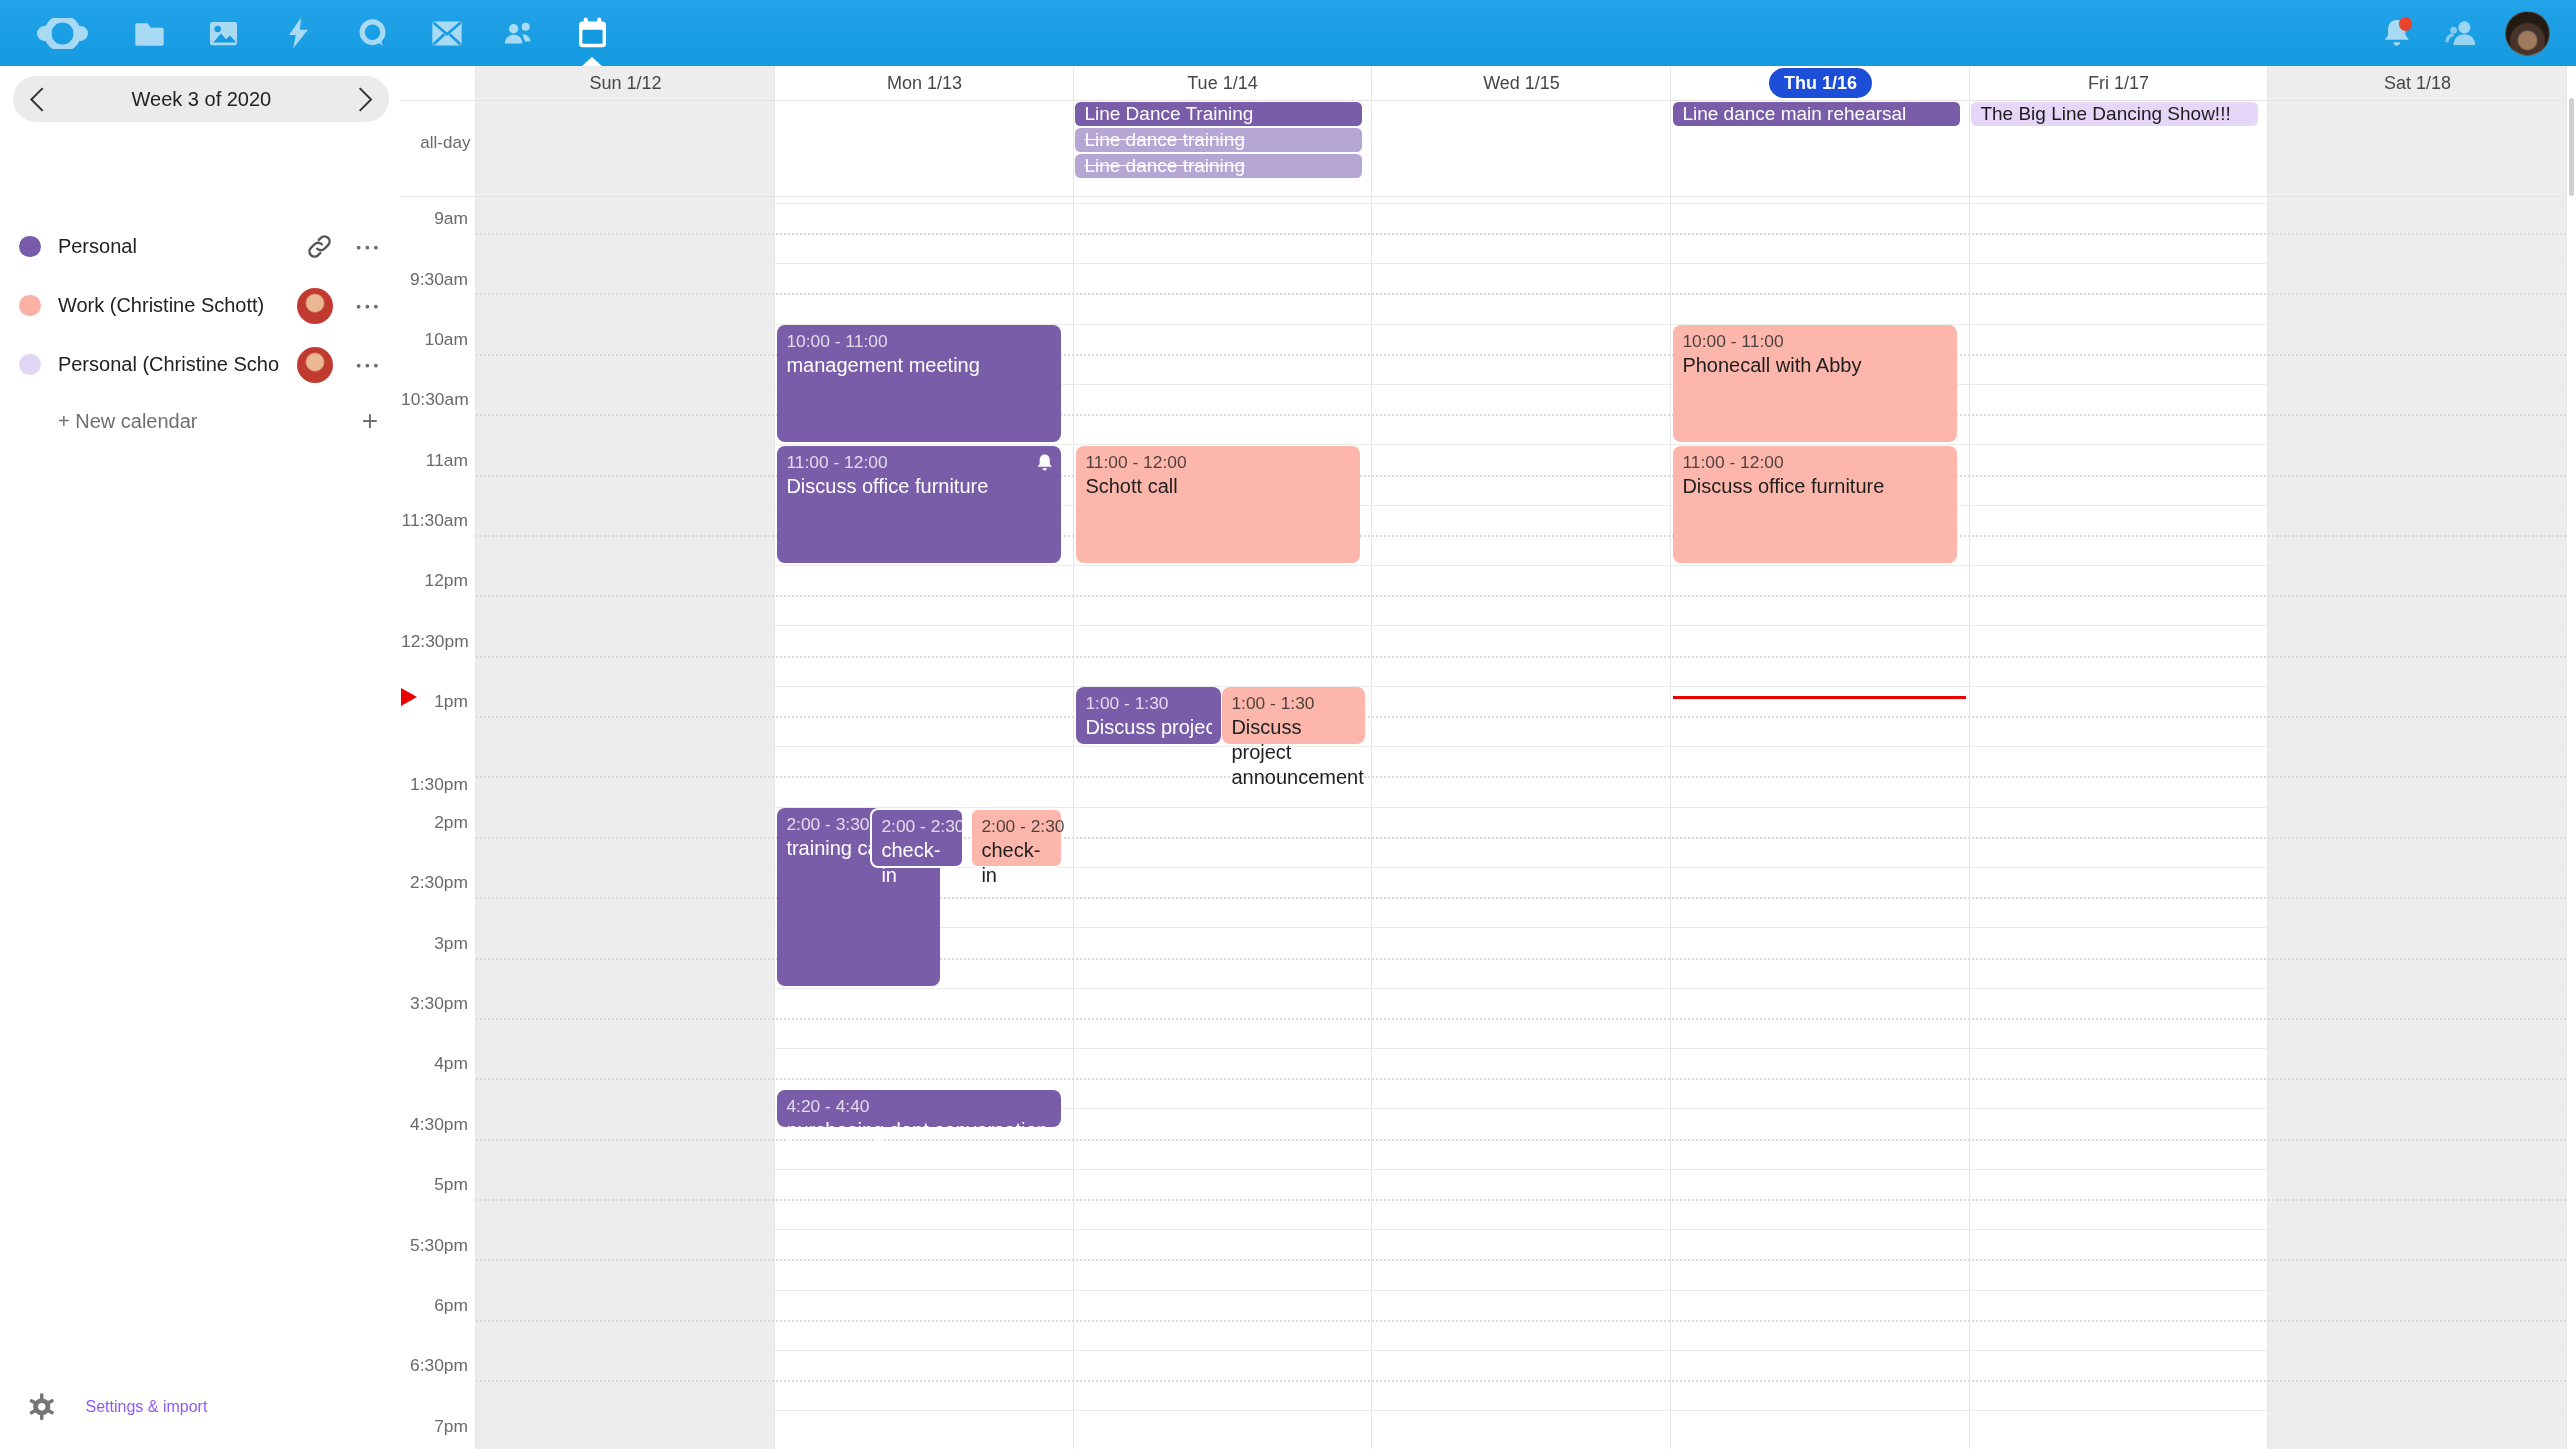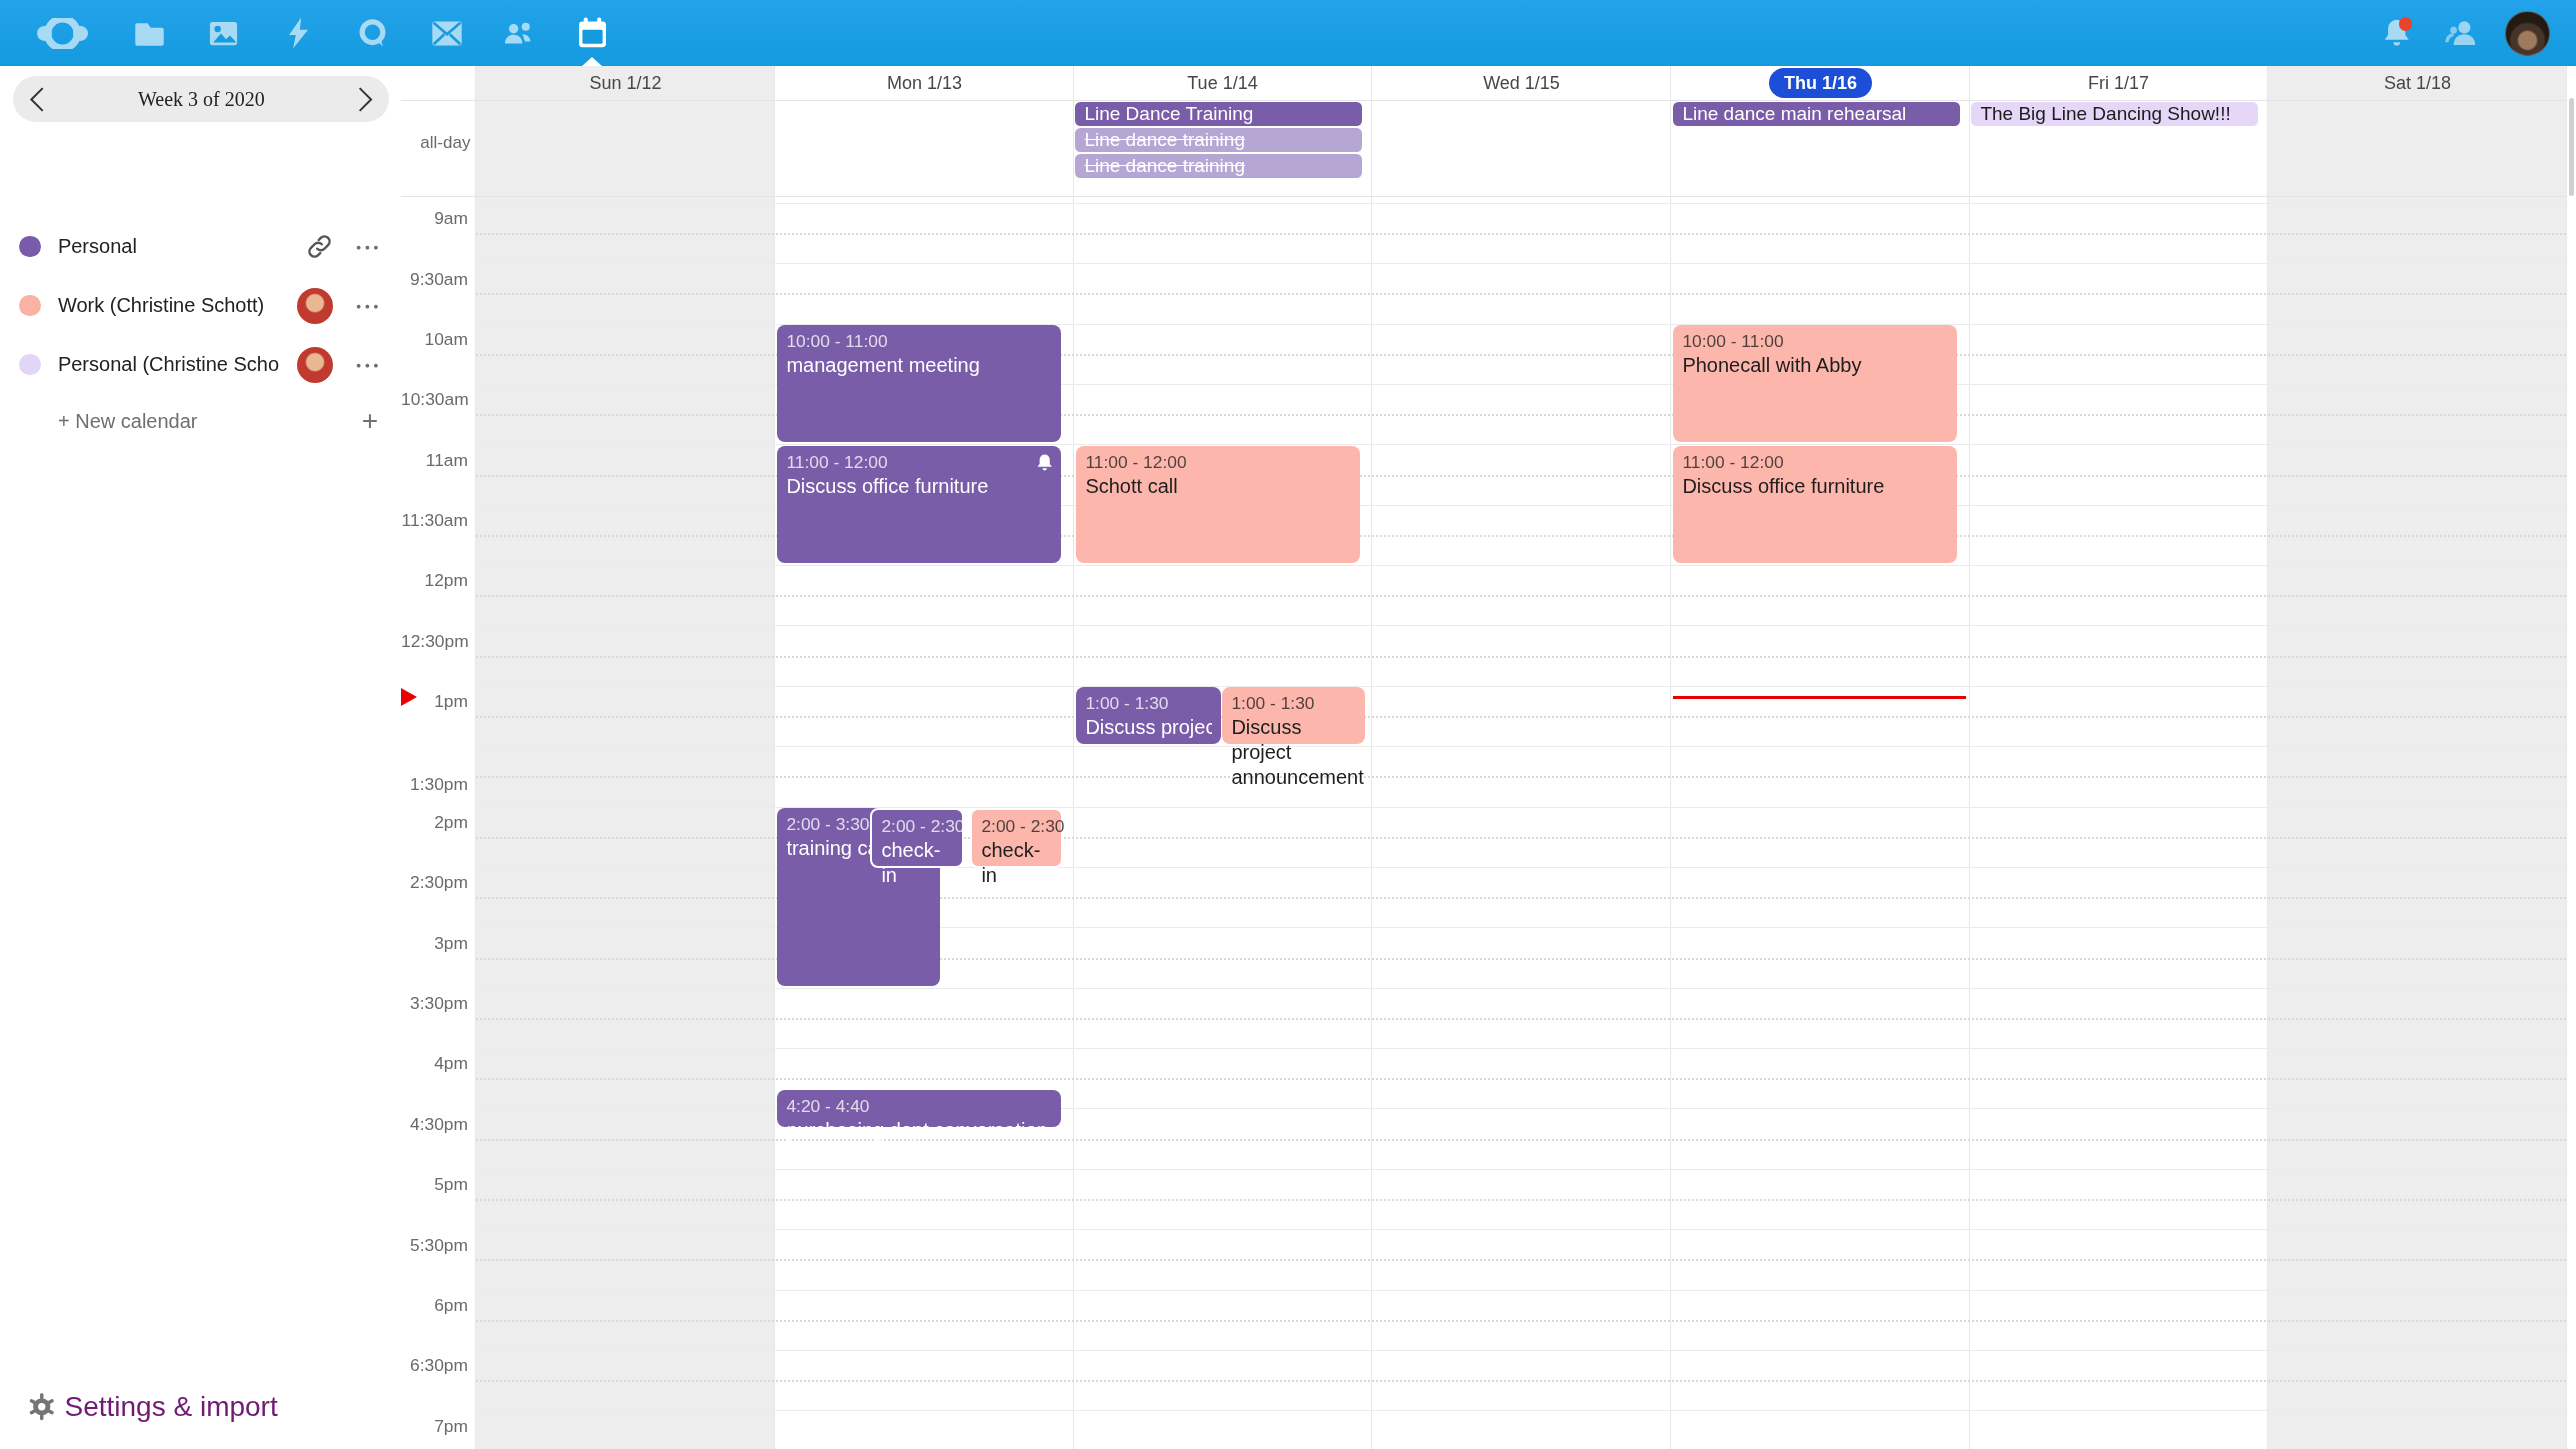--- a/index.html
+++ b/index.html
@@ -13,21 +13,21 @@
   .appicon.active svg{opacity:1;}
   .app-pointer{position:absolute;bottom:0;left:50%;transform:translateX(-50%);
                width:0;height:0;border-left:10.7px solid transparent;border-right:10.7px solid transparent;border-bottom:9.4px solid #fff;}
   .redbadge{position:absolute;top:17.4px;right:14.8px;width:13.4px;height:13.4px;border-radius:50%;background:#e9422d;}
   .avatar-top{width:43px;height:43px;border-radius:50%;
       background:radial-gradient(circle at 50% 66%, #a07a5d 0 24%, #46332a 30% 46%, #241a14 52% 100%);
       border:1.3px solid rgba(255,255,255,.25);}
   
   .sidebar{position:absolute;left:0;top:66px;width:401px;height:1383px;background:#fff;z-index:40;}
   .weekpill{position:absolute;left:13.4px;top:10px;width:376px;height:46px;background:#ebebeb;border-radius:23px;
-            display:flex;align-items:center;justify-content:space-between;font-family:Liberation Serif, serif;}
+            display:flex;align-items:center;justify-content:space-between;}
   .weekpill .lbl{flex:1;text-align:center;font-size:20px;color:#222;}
   .chev{width:47px;height:46px;display:flex;align-items:center;justify-content:center;cursor:pointer;}
   .btnrow{position:absolute;left:8px;top:62px;width:382px;height:48px;display:flex;align-items:center;}
   .newevent{width:223px;height:48px;border-radius:24px;background:#0e7ac4;color:#fff;font-weight:bold;
             font-size:20px;display:flex;align-items:center;justify-content:center;cursor:pointer;border:none;}
   .todaybtn{margin-left:12px;width:76px;height:48px;border-radius:24px;background:#ebebeb;color:#222;
             font-size:20px;display:flex;align-items:center;justify-content:center;cursor:pointer;border:none;}
   .viewswitch{margin-left:24px;display:flex;gap:5.4px;cursor:pointer;}
   .viewswitch i{width:6.7px;height:31px;background:#555;border-radius:2.7px;display:block;}
   .callist{position:absolute;left:0;top:151px;width:401px;}
@@ -35,21 +35,21 @@
   .caldot{width:21.5px;height:21.5px;border-radius:50%;margin-left:19px;flex:none;}
   .calname{margin-left:17.4px;font-size:20px;color:#222;white-space:nowrap;overflow:hidden;max-width:221px;}
   .calright{position:absolute;right:19px;display:flex;align-items:center;gap:23px;}
   .dots{color:#6f6f6f;font-size:17.4px;letter-spacing:3.4px;cursor:pointer;}
   .mini-avatar{width:36px;height:36px;border-radius:50%;
       background:radial-gradient(circle at 50% 42%, #e9b793 0 30%, #c03a30 36% 100%);}
   .newcal{height:54px;display:flex;align-items:center;color:#6f6f6f;font-size:20px;cursor:pointer;position:relative;}
   .newcal .plus{position:absolute;right:23px;font-size:28px;color:#6f6f6f;font-weight:300;}
   .newcal .t{margin-left:58px;}
   .settings{position:absolute;left:0;bottom:19px;width:401px;height:47px;display:flex;align-items:center;cursor:pointer;}
-  .settings .t{margin-left:8px;font-size:28px;color:#701a75;}
+  .settings .t{margin-left:29px;font-size:16px;color:#8b5cf6;}
   .settings svg{margin-left:27px;}
   
   #grid{position:absolute;left:401px;top:66px;width:2175px;height:1383px;background:#fff;}
   .wkend{position:absolute;top:0;height:1383px;background:#ededed;}
   .vline{position:absolute;top:0;width:1.3px;height:1383px;background:#e7e7e7;}
   .hline{position:absolute;height:0;border-top:1.3px solid #ebebeb;}
   .dlined{position:absolute;height:0;border-top:2px dotted #d9d9d9;}
   .hdrline{position:absolute;left:0;height:0;border-top:1.3px solid #e4e4e4;}
   .dayhdr{position:absolute;top:0;height:34px;display:flex;align-items:center;justify-content:center;
           font-size:18px;color:#474747;cursor:pointer;}

